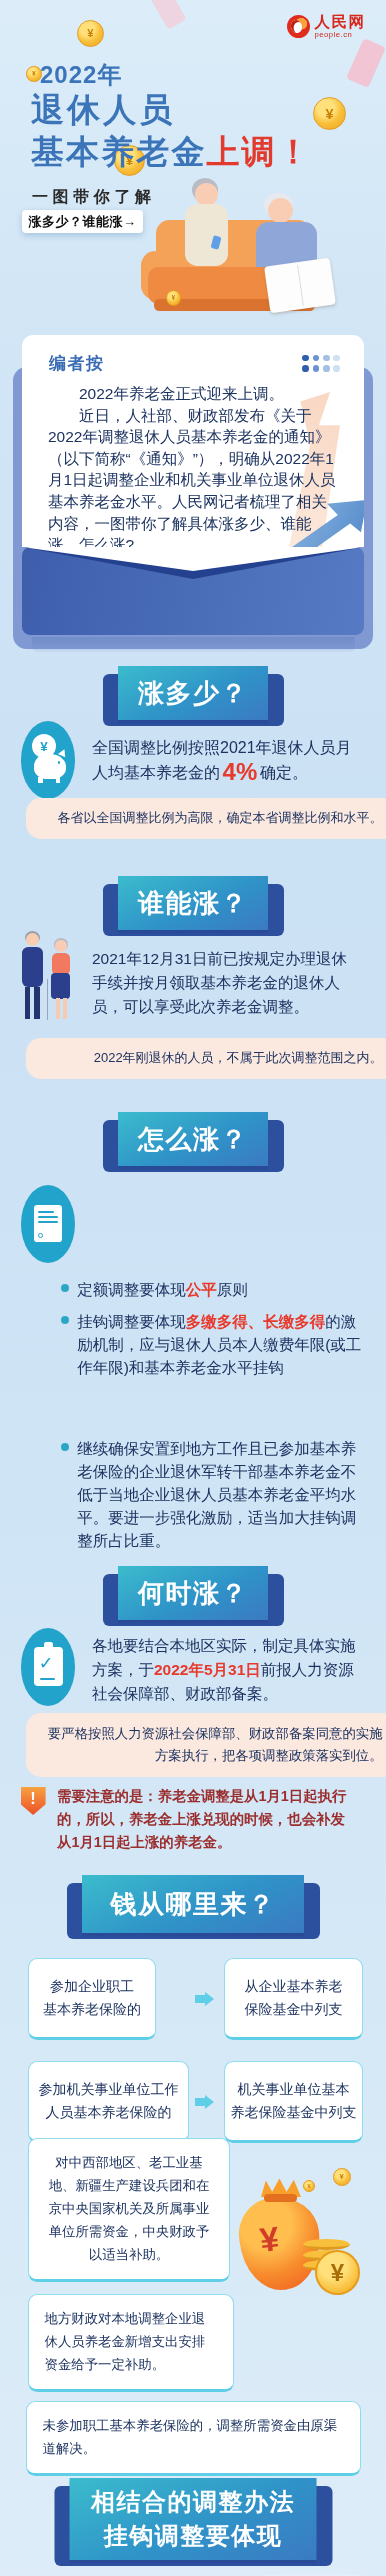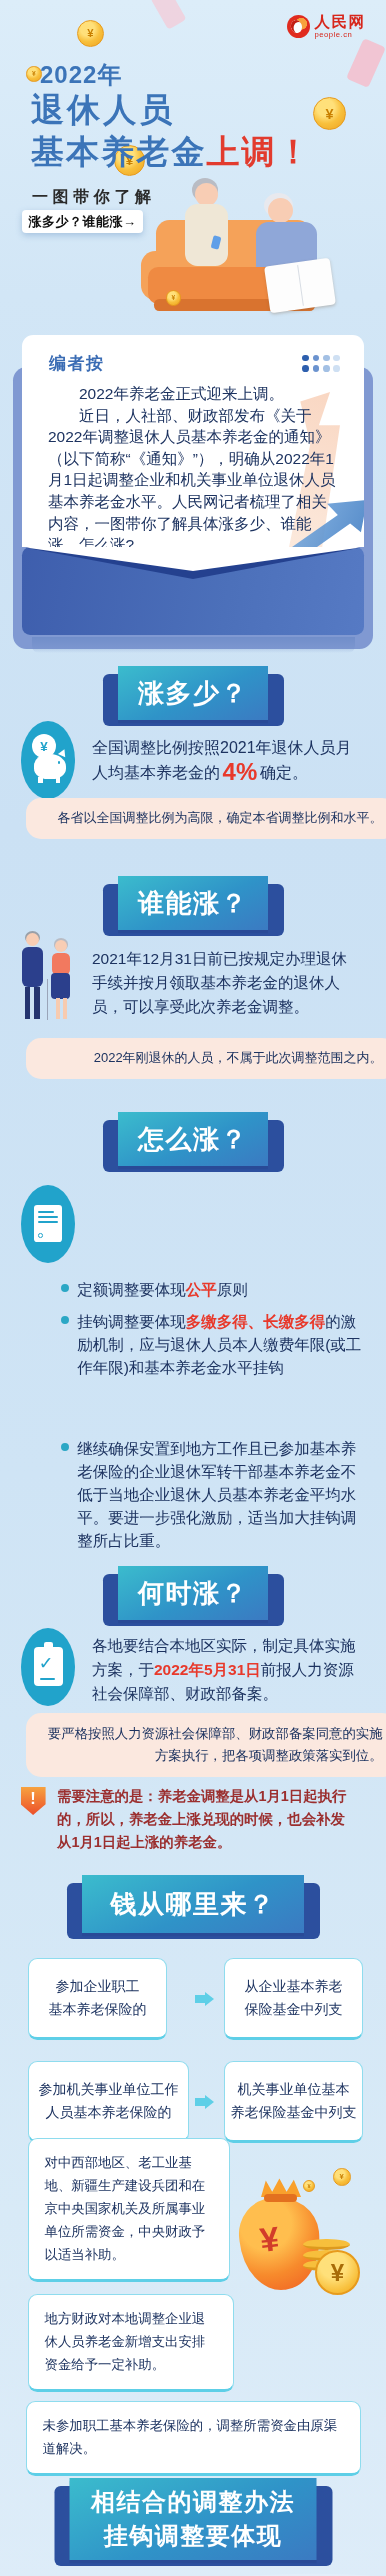--- a/index.html
+++ b/index.html
@@ -290,21 +290,21 @@
   </div>
   <div class="abs pink-box" style="top:1713px;font-size:13.4px;line-height:21.6px;">要严格按照人力资源社会保障部、财政部备案同意的实施方案执行，把各项调整政策落实到位。</div>
   <div class="abs warn-icon" style="top:1787px;">!</div>
   <div class="abs warn-text" style="top:1785px;">需要注意的是：养老金调整是从1月1日起执行的，所以，养老金上涨兑现的时候，也会补发从1月1日起上涨的养老金。</div>
 
   <div class="abs banner banner-md" style="top:1875px;">
     <div class="wings"></div>
     <div class="face">钱从哪里来？</div>
   </div>
 
-  <div class="flow-box" style="left:28px;top:1958px;width:139px;height:82px;">
+  <div class="flow-box" style="left:28px;top:1958px;width:128px;height:82px;">
     <span>参加企业职工</span>
       <span>基本养老保险的</span>
   </div>
   <div class="flow-arrow" style="left:195px;top:1992px;">
     <div class="bar"></div>
       <div class="tip"></div>
   </div>
   <div class="flow-box" style="left:224px;top:1958px;width:139px;height:82px;">
     <span>从企业基本养老</span>
       <span>保险基金中列支</span>
@@ -316,21 +316,21 @@
   </div>
   <div class="flow-arrow" style="left:195px;top:2095px;">
     <div class="bar"></div>
       <div class="tip"></div>
   </div>
   <div class="flow-box" style="left:224px;top:2061px;width:139px;height:82px;">
     <span>机关事业单位基本</span>
       <span>养老保险基金中列支</span>
   </div>
 
-  <div class="note-box" style="left:28px;top:2138px;width:202px;">对中西部地区、老工业基地、新疆生产建设兵团和在京中央国家机关及所属事业单位所需资金，中央财政予以适当补助。</div>
+  <div class="note-box" style="left:28px;top:2138px;width:202px;text-align:center;">对中西部地区、老工业基地、新疆生产建设兵团和在京中央国家机关及所属事业单位所需资金，中央财政予以适当补助。</div>
 
   <div class="abs bag-scene">
     <div class="coin" style="position:absolute;left:96px;top:4.1px;width:17.5px;height:17.5px;font-size:7.7px;">¥</div>
     <div class="coin" style="position:absolute;left:66px;top:15.5px;width:12.4px;height:12.4px;font-size:5.7px;">¥</div>
     <div class="bag-ruffle"></div>
     <div class="bag-body"></div>
     <div class="bag-tie"></div>
     <div class="bag-yen">¥</div>
     <div class="coin-stack" style="top:96px;"></div>
     <div class="coin-stack" style="top:86px;"></div>

